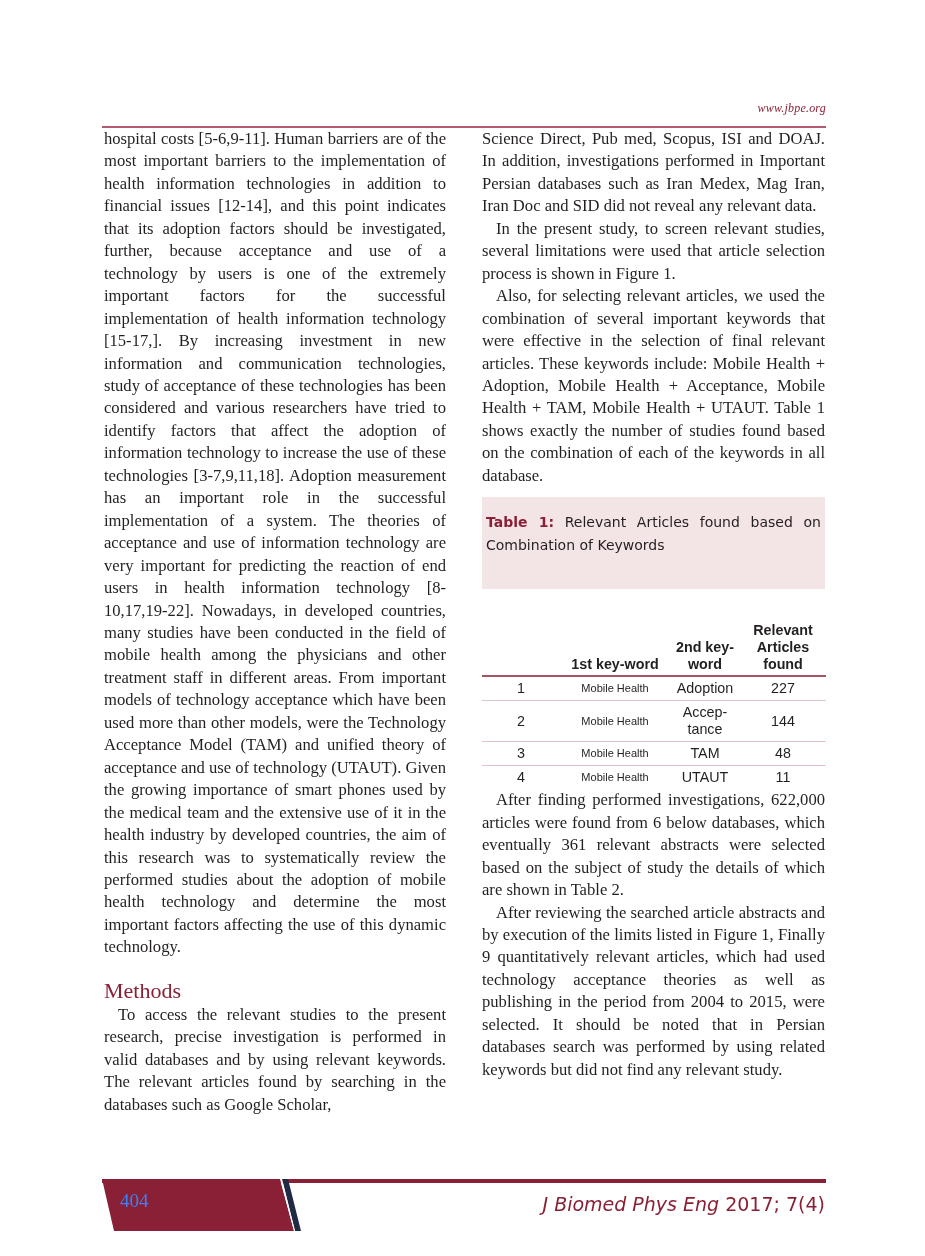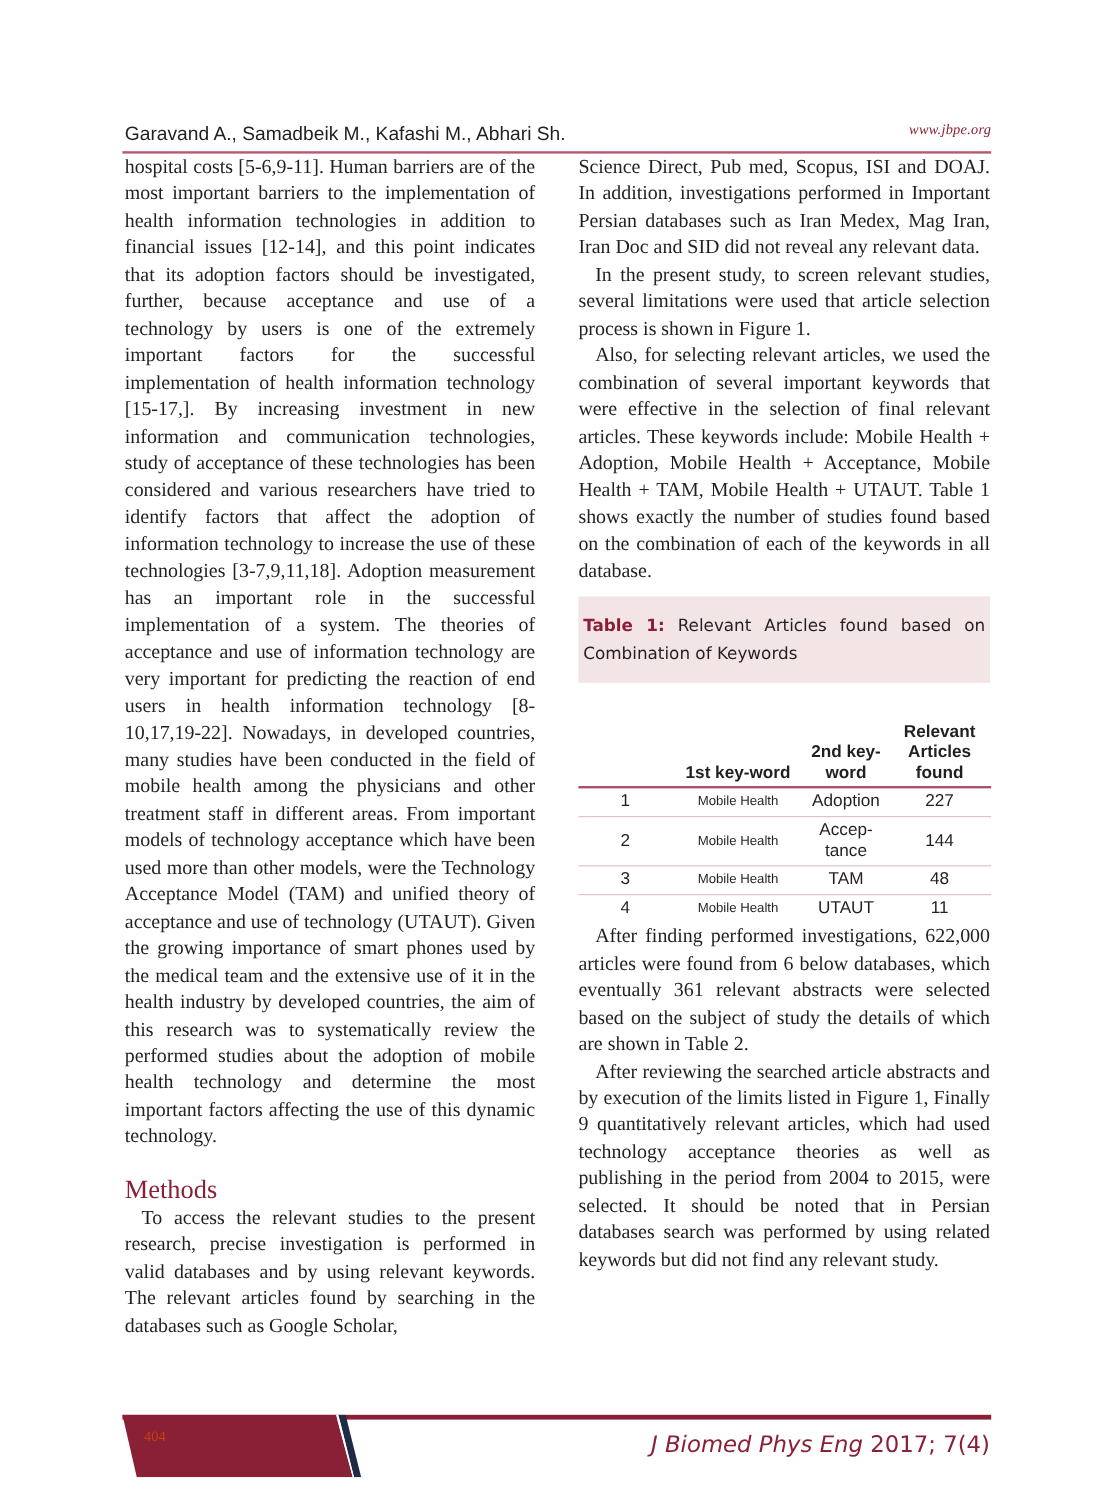--- a/index.html
+++ b/index.html
@@ -14,45 +14,44 @@
   .col { position: absolute; top: 128px; font-size: 16.6px; line-height: 22.45px; text-align: justify; }
   .col-left { left: 104px; width: 342px; }
   .col-right { left: 482px; width: 343px; }
   .col p { text-indent: 14px; hyphens: manual; }
   .col p.noindent { text-indent: 0; }
 
   .section-heading { font-family: "Liberation Serif", serif; font-size: 22px; color: #8a2035; font-weight: normal; line-height: 26px; }
   .methods-heading { margin-top: 19px; }
   .results-heading { margin-top: 0; }
 
-  .table-caption-box { background: #f3e4e6; margin-top: 10px; padding: 14px 4px 14px 4px; height: 72px; }
+  .table-caption-box { background: #f3e4e6; margin-top: 10px; padding: 14px 4px 14px 4px; height: 92px; }
   .table-caption { font-family: "DejaVu Sans", sans-serif; font-size: 14px; line-height: 23px; color: #231f20; text-align: justify; }
   .table-caption .label { color: #8a2035; font-weight: bold; }
 
   .kw-table { width: 344px; margin-top: 33px; border-collapse: collapse; font-family: "Liberation Sans", sans-serif; color: #231f20; }
   .kw-table th { font-size: 14.3px; font-weight: bold; line-height: 17px; text-align: center; vertical-align: bottom; padding: 0 2px 2px 2px; }
   .kw-table thead tr { border-bottom: 2px solid #a75266; }
   .kw-table td { text-align: center; font-size: 14.3px; line-height: 17px; padding: 3px 2px; border-bottom: 1px solid #e2c3c9; }
   .kw-table td.kw1 { font-size: 11px; }
   .kw-table tbody tr:last-child td { border-bottom: none; }
   .kw-table td.num { width: 78px; }
   .kw-table td.count, .kw-table th.count { width: 86px; }
 
   .footer-rule { position: absolute; left: 102px; top: 1179px; width: 724px; height: 4px; background: #8a2035; }
   .footer-bar { position: absolute; left: 102px; top: 1179px; width: 200px; height: 52px; }
   .footer-bar svg { display: block; }
-  .page-number { position: absolute; left: 120px; top: 1190px; font-family: "Liberation Serif", serif; font-size: 12px; color: #c2410c; }
+  .page-number { position: absolute; left: 120px; top: 1190px; font-family: "Liberation Serif", serif; font-size: 19px; color: #3b82f6; }
   .journal-ref { position: absolute; right: 100px; top: 1193px; font-family: "DejaVu Sans", sans-serif; font-size: 19px; color: #8a2035; }
   .journal-ref .it { font-style: italic; }
 </style>
 </head>
 <body>
 
 <div class="running-head">
-  <span class="authors">Garavand A., Samadbeik M., Kafashi M., Abhari Sh.</span>
   <span class="site">www.jbpe.org</span>
 </div>
 <div class="head-rule"></div>
 
 <div class="col col-left">
   <p class="noindent">hospital costs [5-6,9-11]. Human barriers are of the most important barriers to the imple­mentation of health information technologies in addition to financial issues [12-14], and this point indicates that its adoption factors should be investigated, further, because acceptance and use of a technology by users is one of the extremely important factors for the successful implementation of health information technol­ogy [15-17,]. By increasing investment in new information and communication technologies, study of acceptance of these technologies has been considered and various researchers have tried to identify factors that affect the adop­tion of information technology to increase the use of these technologies [3-7,9,11,18]. Adop­tion measurement has an important role in the successful implementation of a system. The theories of acceptance and use of information technology are very important for predicting the reaction of end users in health informa­tion technology [8-10,17,19-22].  Nowadays, in developed countries, many studies have been conducted in the field of mobile health among the physicians and other treatment staff in different areas. From important models of technology acceptance which have been used more than other models, were the Technol­ogy Acceptance Model (TAM) and unified theory of acceptance and use of technology (UTAUT). Given the growing importance of smart phones used by the medical team and the extensive use of it in the health industry by developed countries, the aim of this research was to systematically review the performed studies about the adoption of mobile health technology and determine the most important factors affecting the use of this dynamic tech­nology.</p>
   <h2 class="section-heading methods-heading">Methods</h2>
   <p>To access the relevant studies to the present research, precise investigation is performed in valid databases and by using relevant key­words. The relevant articles found by search­ing in the databases such as Google Scholar,</p>
 </div>
 

